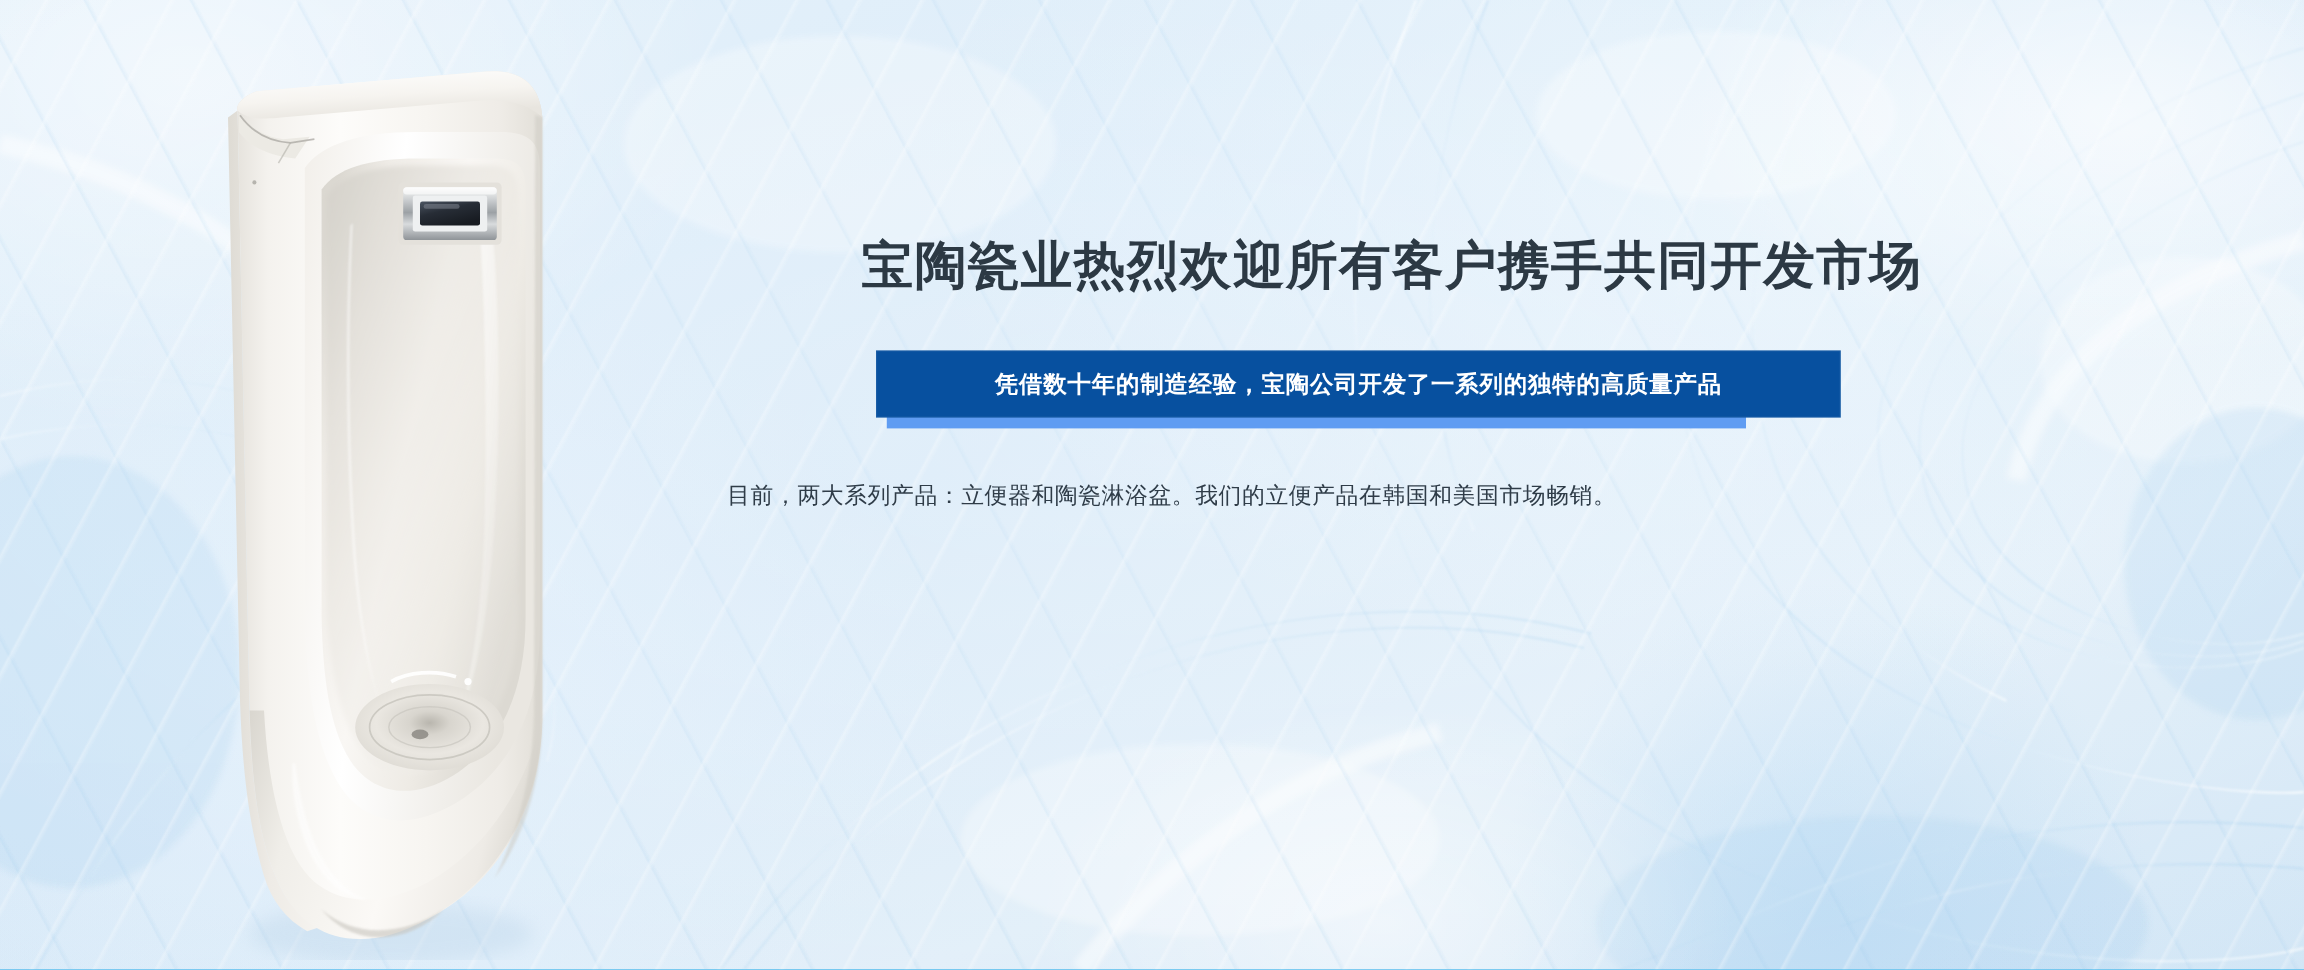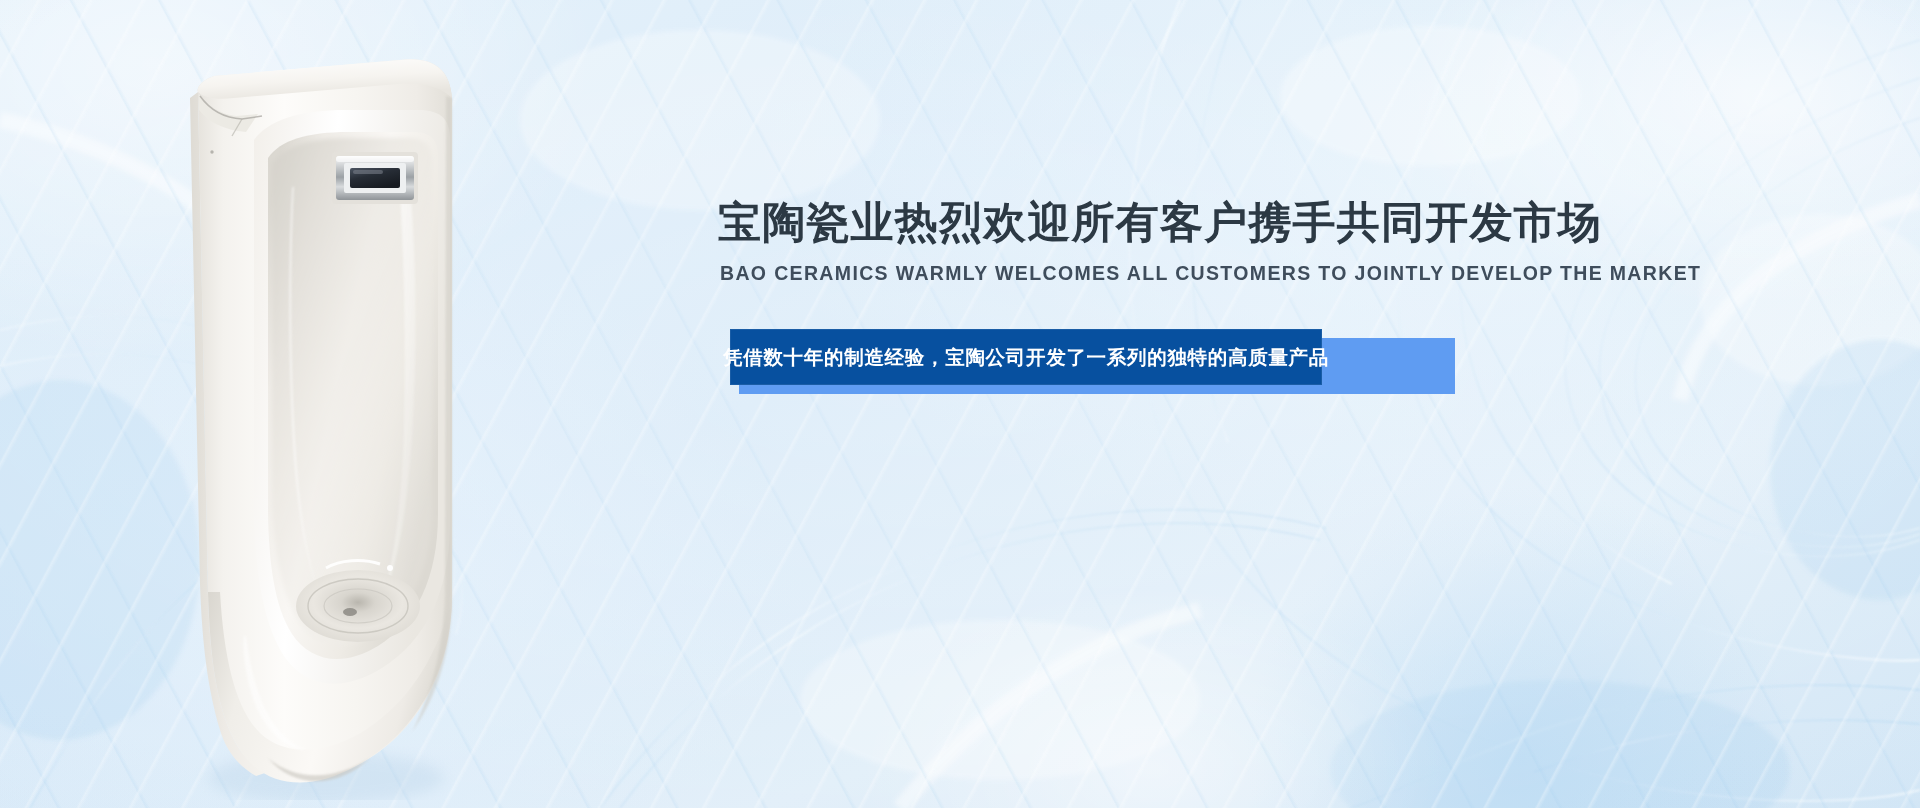--- a/index.html
+++ b/index.html
@@ -102,21 +102,21 @@
   }
   #emphasis-shadow{
     position:absolute;
     left:9px; top:9px;
     width:716px; height:56px;
     background:#5f9cf2;
   }
   #emphasis-bar{
     position:absolute;
     left:0; top:0;
-    width:592px; height:56px;
+    width:804px; height:56px;
     background:#07509f;
     box-shadow:inset 0 0 0 1px rgba(255,255,255,.08);
     display:flex; align-items:center; justify-content:center;
   }
   #emphasis-text{
     color:#ffffff;
     font-size:19.5px;
     font-weight:700;
     letter-spacing:.7px;
     white-space:nowrap;
@@ -344,24 +344,26 @@
       <path d="M296,60 L302,62 L302,560 C302,612 288,660 262,696 C284,652 294,606 295,556 Z" fill="#cfccc5" opacity=".55" filter="url(#pBlurS)"></path>
 
       <path d="M118,722 C146,746 186,744 220,722 C190,752 144,754 118,722 Z" fill="#c8c5be" opacity=".6" filter="url(#pBlurS)"></path>
     </svg>
   </div>
 
   <div id="copy-block">
 
     <h1 id="headline">宝陶瓷业热烈欢迎所有客户携手共同开发市场</h1>
 
-    <div id="subheadline">BAO CERAMICS WARMLY WELCOMES ALL CUSTOMERS TO JOINTLY DEVELOP THE MARKET</div>
 
     <div id="emphasis-wrap">
       <div id="emphasis-shadow"></div>
       <div id="emphasis-bar">
         <span id="emphasis-text">凭借数十年的制造经验，宝陶公司开发了一系列的独特的高质量产品</span>
       </div>
     </div>
 
+    <p id="detail-paragraph">
+      <span id="detail-paragraph-inner">目前，两大系列产品：立便器和陶瓷淋浴盆。我们的立便产品在韩国和美国市场畅销。</span>
+    </p>
   </div>
 
 </div>
 
 </body></html>

